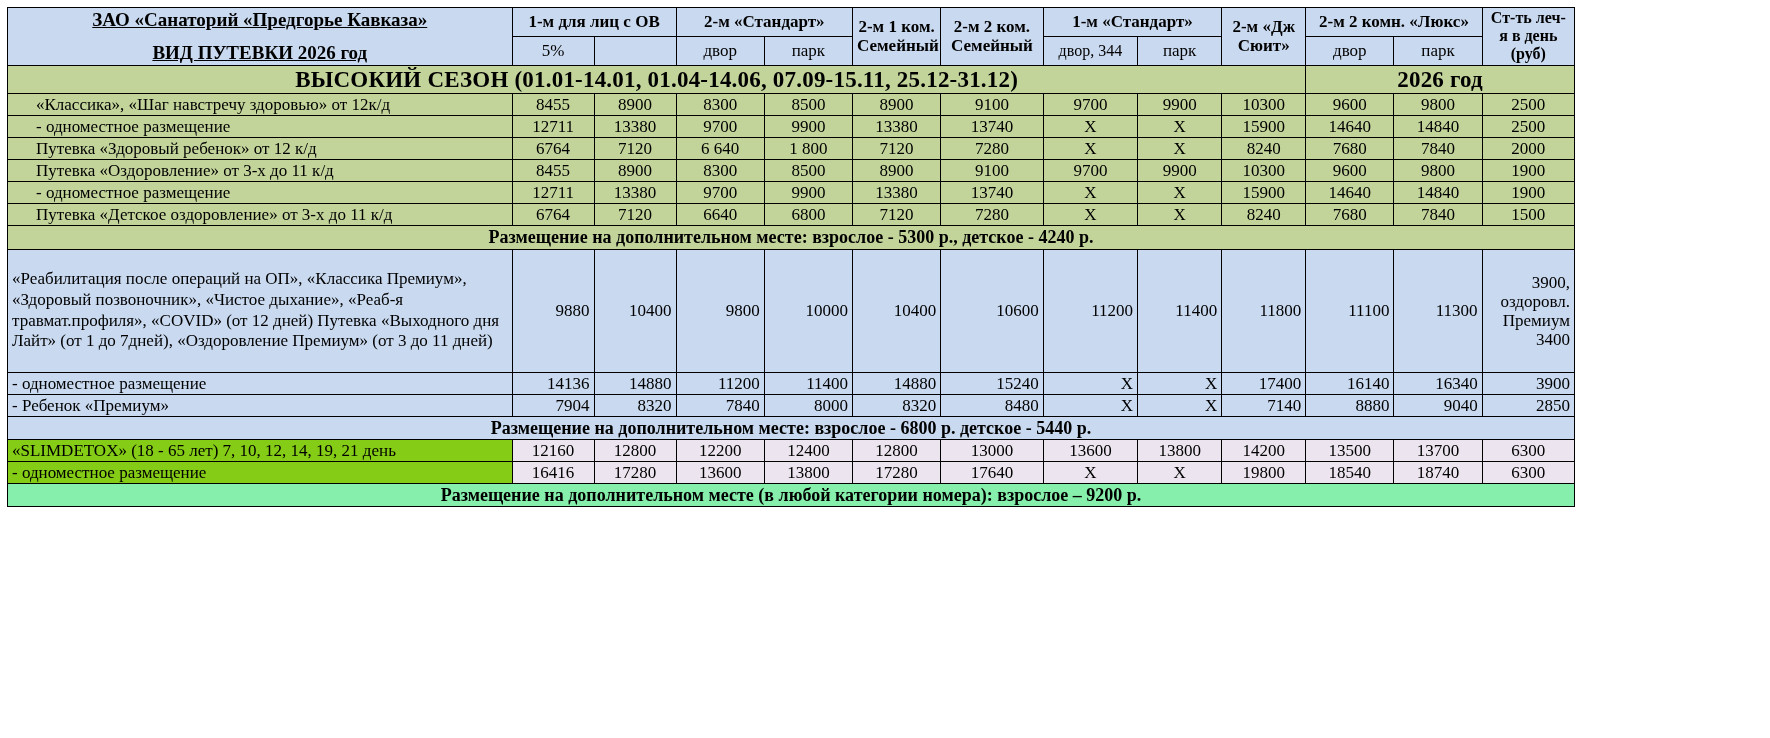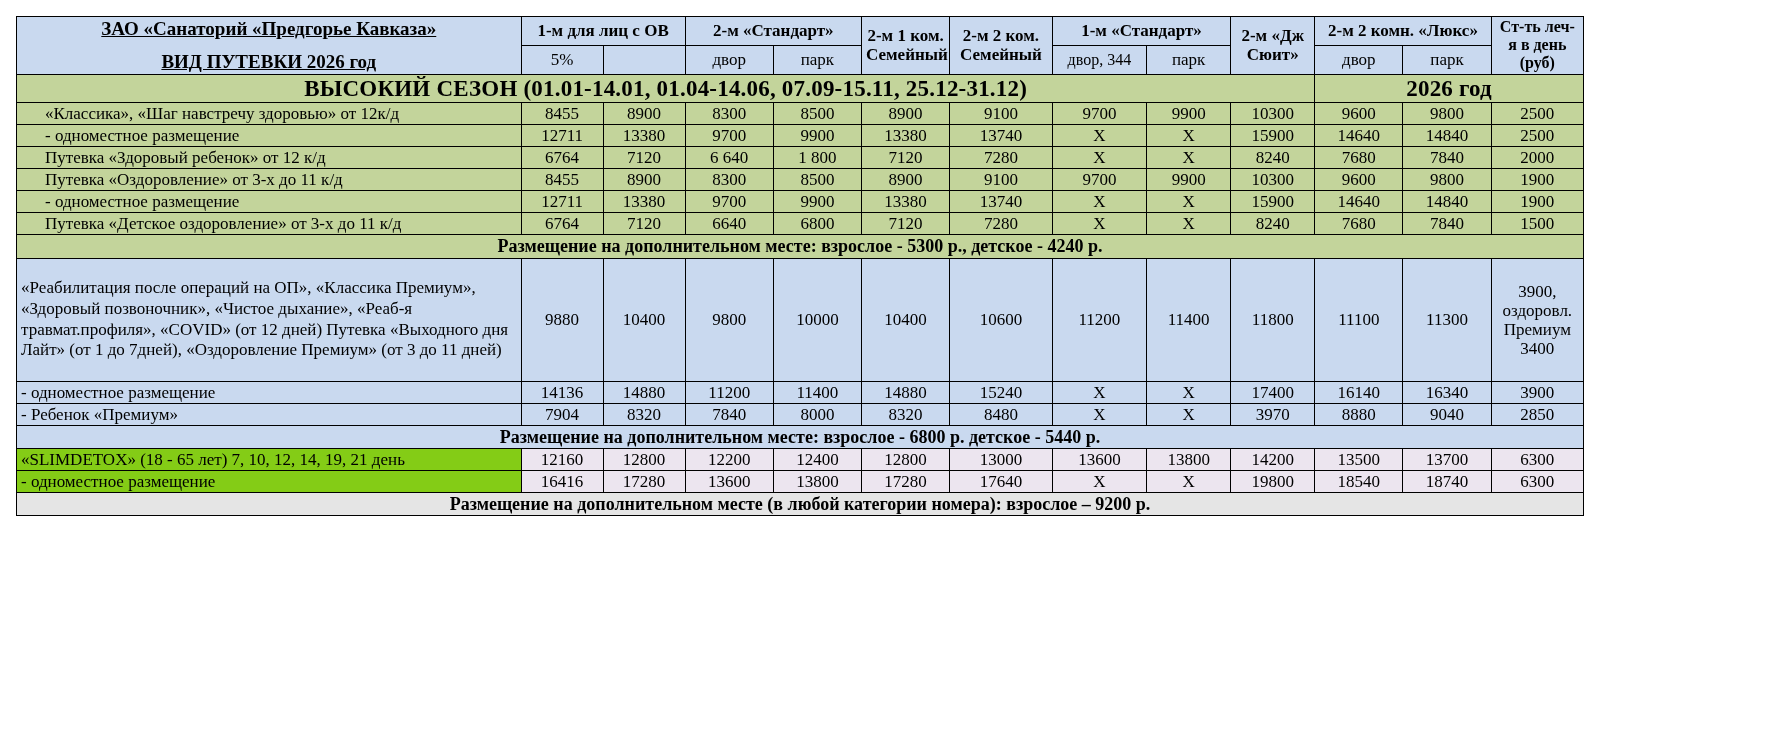--- a/index.html
+++ b/index.html
@@ -1,32 +1,32 @@
 <!DOCTYPE html>
 <html><head>
 <meta charset="utf-8">
 <style>
   html,body{margin:0;padding:0;background:#ffffff;}
   body{font-family:"Liberation Serif", serif;}
   #sheet{width:1770px;height:738px;position:relative;overflow:hidden;}
-  table{border-collapse:collapse;table-layout:fixed;width:1568px;margin:16px;}
+  table{border-collapse:collapse;table-layout:fixed;width:1568px;margin:7px;}
   td,th{border:1px solid #000;padding:1px 4px;font-size:17px;line-height:1.12;vertical-align:middle;}
   .hdr{background:#c9d9ef;text-align:center;font-weight:bold;}
   .hdr-sub{background:#c9d9ef;text-align:center;}
   .title{background:#c9d9ef;text-align:center;font-weight:bold;font-size:19px;}
   .season{background:#c3d49b;text-align:center;font-weight:bold;font-size:23px;letter-spacing:.2px;}
   .rowname{background:#c3d49b;text-align:left;font-size:17px;white-space:nowrap;padding-left:28px;}
   .num{background:#c3d49b;text-align:center;font-size:17px;}
   .note{background:#c3d49b;text-align:center;font-weight:bold;font-size:18px;}
   .rowname2{background:#c9d9ef;text-align:left;font-size:17px;}
-  .num2{background:#c9d9ef;text-align:center;font-size:17px;}
+  .num2{background:#c9d9ef;text-align:right;font-size:17px;}
   .note2{background:#c9d9ef;text-align:center;font-weight:bold;font-size:18px;}
   .rowname3{background:#84cc16;text-align:left;font-size:17px;white-space:nowrap;}
   .num3{background:#ece5ef;text-align:center;font-size:17px;}
-  .note3{background:#e5e5e5;text-align:center;font-weight:bold;font-size:18px;}
+  .note3{background:#86efac;text-align:center;font-weight:bold;font-size:18px;}
   .big{font-size:17px;line-height:1.22;}
   .tall{height:120px;}
   .sml{font-size:16px;}
 </style>
 </head>
 <body>
 
 <div id="sheet">
 <table>
   <colgroup>
@@ -205,21 +205,21 @@
   <tr>
     <td class="rowname2">- Ребенок «Премиум»</td>
     <td class="num2">7904</td>
     <td class="num2">8320</td>
     <td class="num2">7840</td>
     <td class="num2">8000</td>
     <td class="num2">8320</td>
     <td class="num2">8480</td>
     <td class="num2">Х</td>
     <td class="num2">Х</td>
-    <td class="num2">3970</td>
+    <td class="num2">7140</td>
     <td class="num2">8880</td>
     <td class="num2">9040</td>
     <td class="num2">2850</td>
   </tr>
 
   <tr>
     <td colspan="13" class="note2">Размещение на дополнительном месте: взрослое - 6800 р. детское - 5440 р.</td>
   </tr>
 
   <tr>

